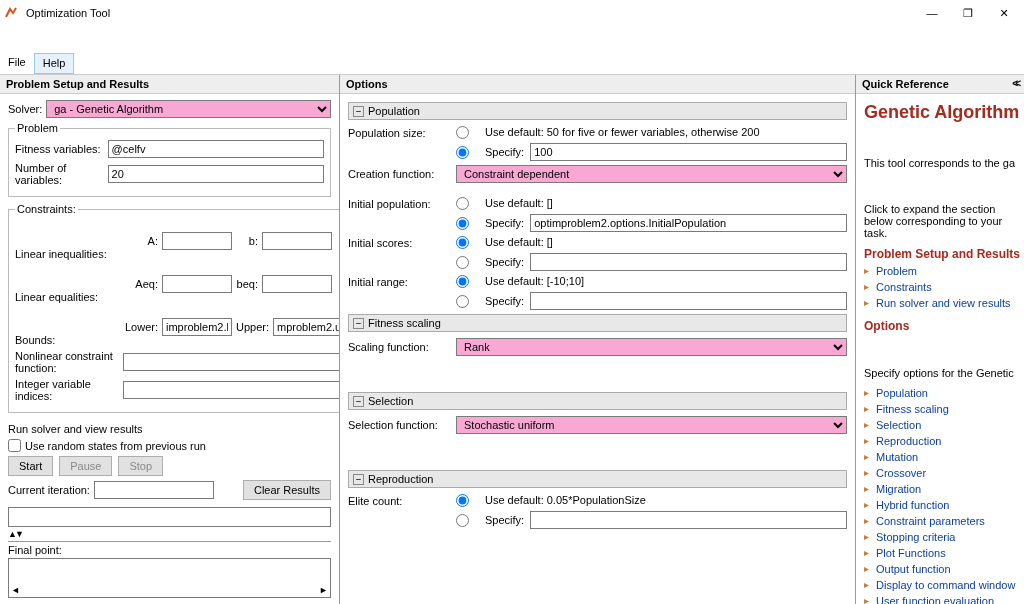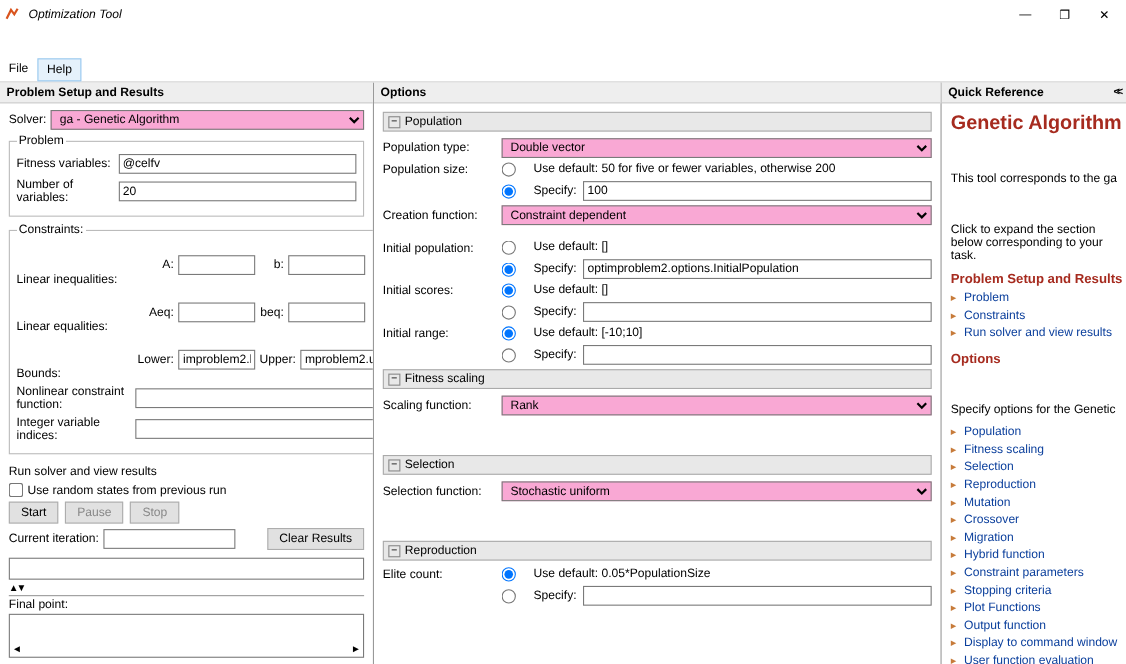--- a/index.html
+++ b/index.html
@@ -1,20 +1,20 @@
 <!DOCTYPE html>
 <html><head>
 <meta charset="utf-8">
 <style>
   * { box-sizing: border-box; margin: 0; padding: 0; font-family: "Segoe UI", Tahoma, sans-serif; font-size: 11px; }
   body { background: #fff; width: 1024px; height: 604px; overflow: hidden; display: flex; flex-direction: column; }
   
   .titlebar { height: 26px; display: flex; align-items: center; padding: 0 2px; }
   .titlebar .logo { width: 18px; height: 18px; margin-right: 6px; display:flex; align-items:center; justify-content:center;}
-  .titlebar .title { flex: 0 0 auto; font-style: italic; }
+  .titlebar .title { flex: 0 0 auto; }
   .titlebar .spacer { flex: 1; }
   .titlebar .winbtn { width: 36px; height: 24px; display: flex; align-items: center; justify-content: center; }
   
   .menubar { height: 22px; display: flex; align-items: stretch; border-bottom: 1px solid #ccc; margin-top: 27px; }
   .menubar .mitem { padding: 3px 8px; }
   .menubar .mitem.sel { background: #e5f1fb; border: 1px solid #99c9ef; }
   
   .workarea { flex: 1; display: flex; overflow: hidden; }
   
   .panel-hdr { background: #eeeeee; border-bottom: 1px solid #ccc; padding: 3px 6px; font-weight: bold; }
@@ -174,24 +174,20 @@
 
   <div class="center">
     <div class="panel-hdr">Options</div>
     <div class="center-body">
 
       <div class="section-band">
         <span class="toggle">−</span>
         <span>Population</span>
       </div>
 
-      <div class="opt-row">
-        <span class="opt-lbl">Population type:</span>
-        <select class="textin"><option>Double vector</option></select>
-      </div>
       <div class="opt-row">
         <span class="opt-lbl">Population size:</span>
         <label class="radio-wrap">
             <input type="radio" name="psize" style="">
             <span>Use default: 50 for five or fewer variables, otherwise 200</span>
           </label>
       </div>
       <div class="opt-row">
         <span class="opt-lbl"></span>
         <label class="radio-wrap">

